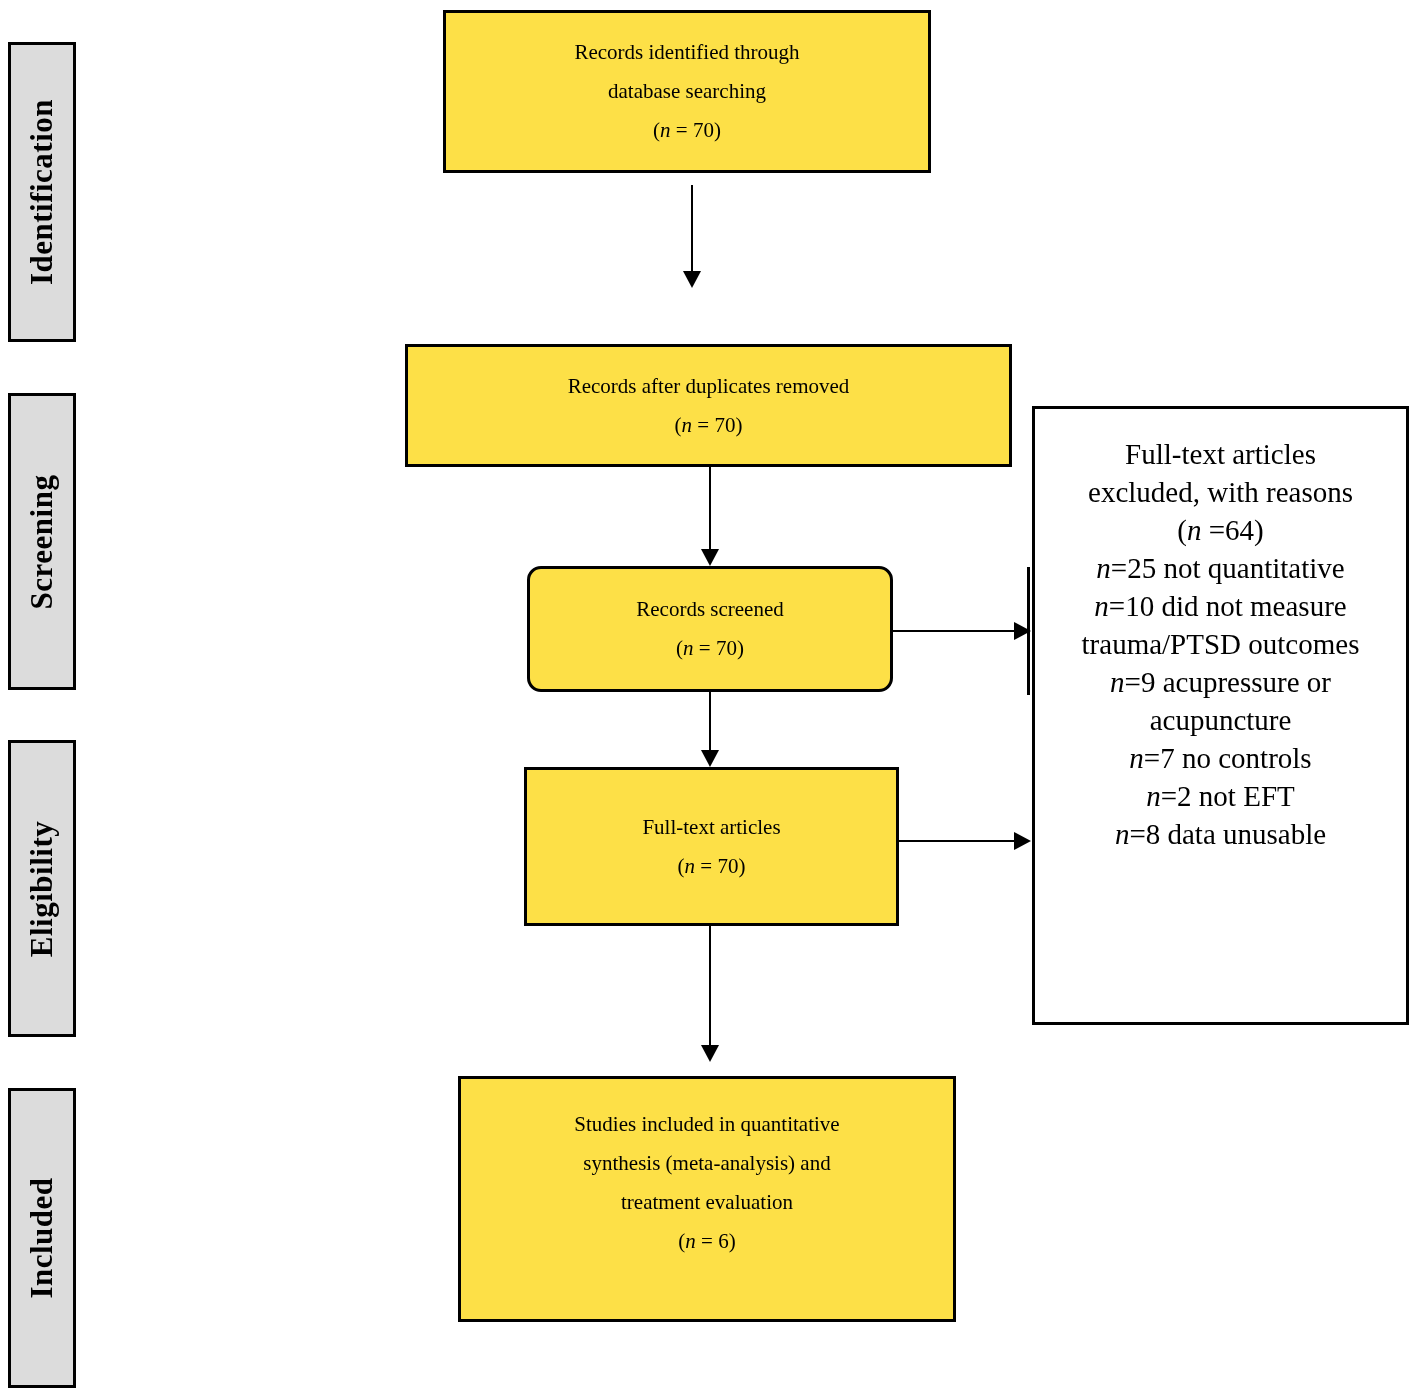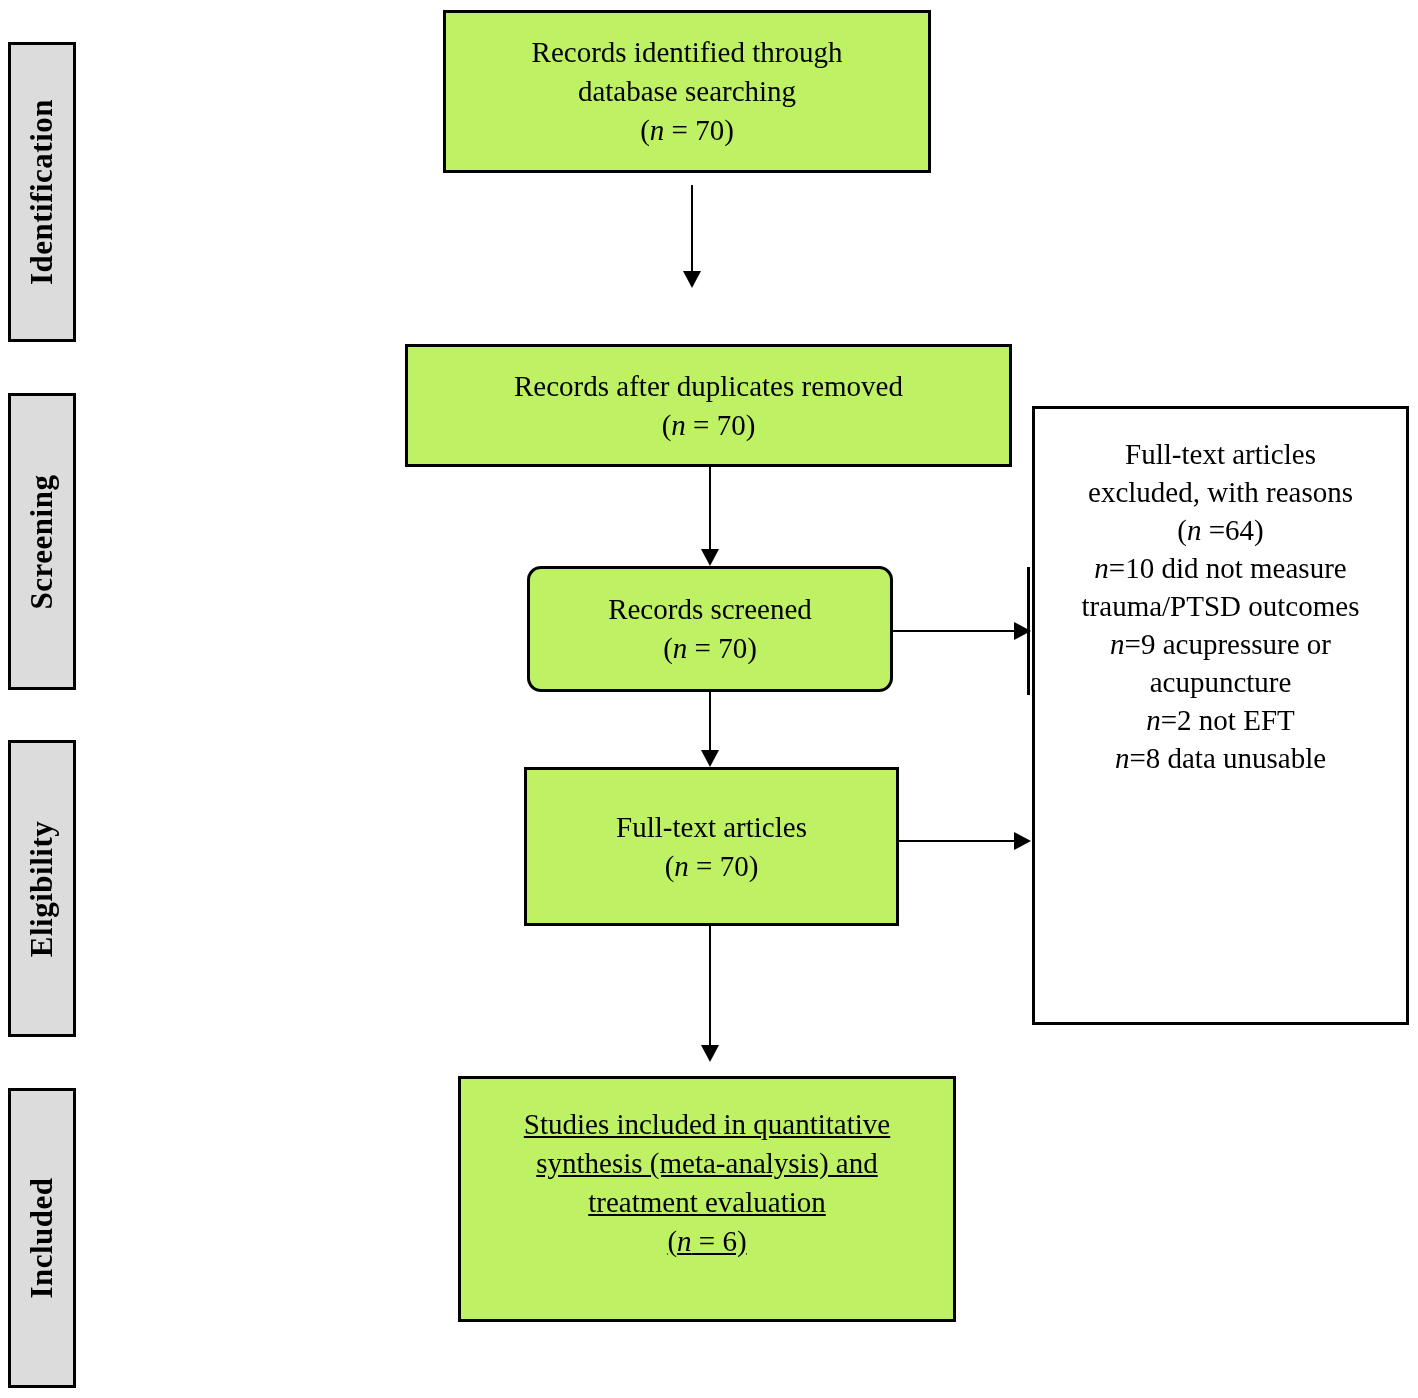--- a/index.html
+++ b/index.html
@@ -34,23 +34,23 @@
     white-space: nowrap;
     font-weight: bold;
     font-size: 31px;
     letter-spacing: 0.5px;
   }
   
   .box {
     position: absolute;
     border: 3px solid #000000;
     box-sizing: border-box;
-    background: #bef264;
+    background: #fde047;
     text-align: center;
-    font-size: 29px;
+    font-size: 21px;
     line-height: 39px;
     display: flex;
     flex-direction: column;
     justify-content: center;
     padding: 0 10px;
   }
   .box.top-align {
     justify-content: flex-start;
     padding-top: 26px;
   }
@@ -160,30 +160,32 @@
     <div class="arrowhead-right" style="left:1014px;top:832px;"></div>
   </div>
 
   <div class="stub-line" style="left:1027px;top:567px;height:128px;"></div>
 
   <div>
     <div class="vline" style="left:709px;top:926px;height:120px;"></div>
     <div class="arrowhead-down" style="left:701px;top:1045px;"></div>
   </div>
 
-  <div class="box top-align" style="left:458px;top:1076px;width:498px;height:246px;text-decoration:underline;">
+  <div class="box top-align" style="left:458px;top:1076px;width:498px;height:246px;">
     <div class="box-line">Studies included in quantitative</div>
     <div class="box-line">synthesis (meta-analysis) and</div>
     <div class="box-line">treatment evaluation</div>
     <div class="box-line count-line"><span>(</span><i>n</i><span> = 6)</span></div>
   </div>
 
   <div class="excl-box" style="left:1032px;top:406px;width:377px;height:619px;">
     <div class="box-line">Full-text articles</div>
     <div class="box-line">excluded, with reasons</div>
     <div class="box-line count-line"><span>(</span><i>n</i><span> =64)</span></div>
+    <div class="reason-line"><i>n</i><span>=25 not quantitative</span></div>
     <div class="reason-line"><i>n</i><span>=10 did not measure trauma/PTSD outcomes</span></div>
     <div class="reason-line"><i>n</i><span>=9 acupressure or acupuncture</span></div>
+    <div class="reason-line"><i>n</i><span>=7 no controls</span></div>
     <div class="reason-line"><i>n</i><span>=2 not EFT</span></div>
     <div class="reason-line"><i>n</i><span>=8 data unusable</span></div>
   </div>
 
 </div>
 
 </body></html>

